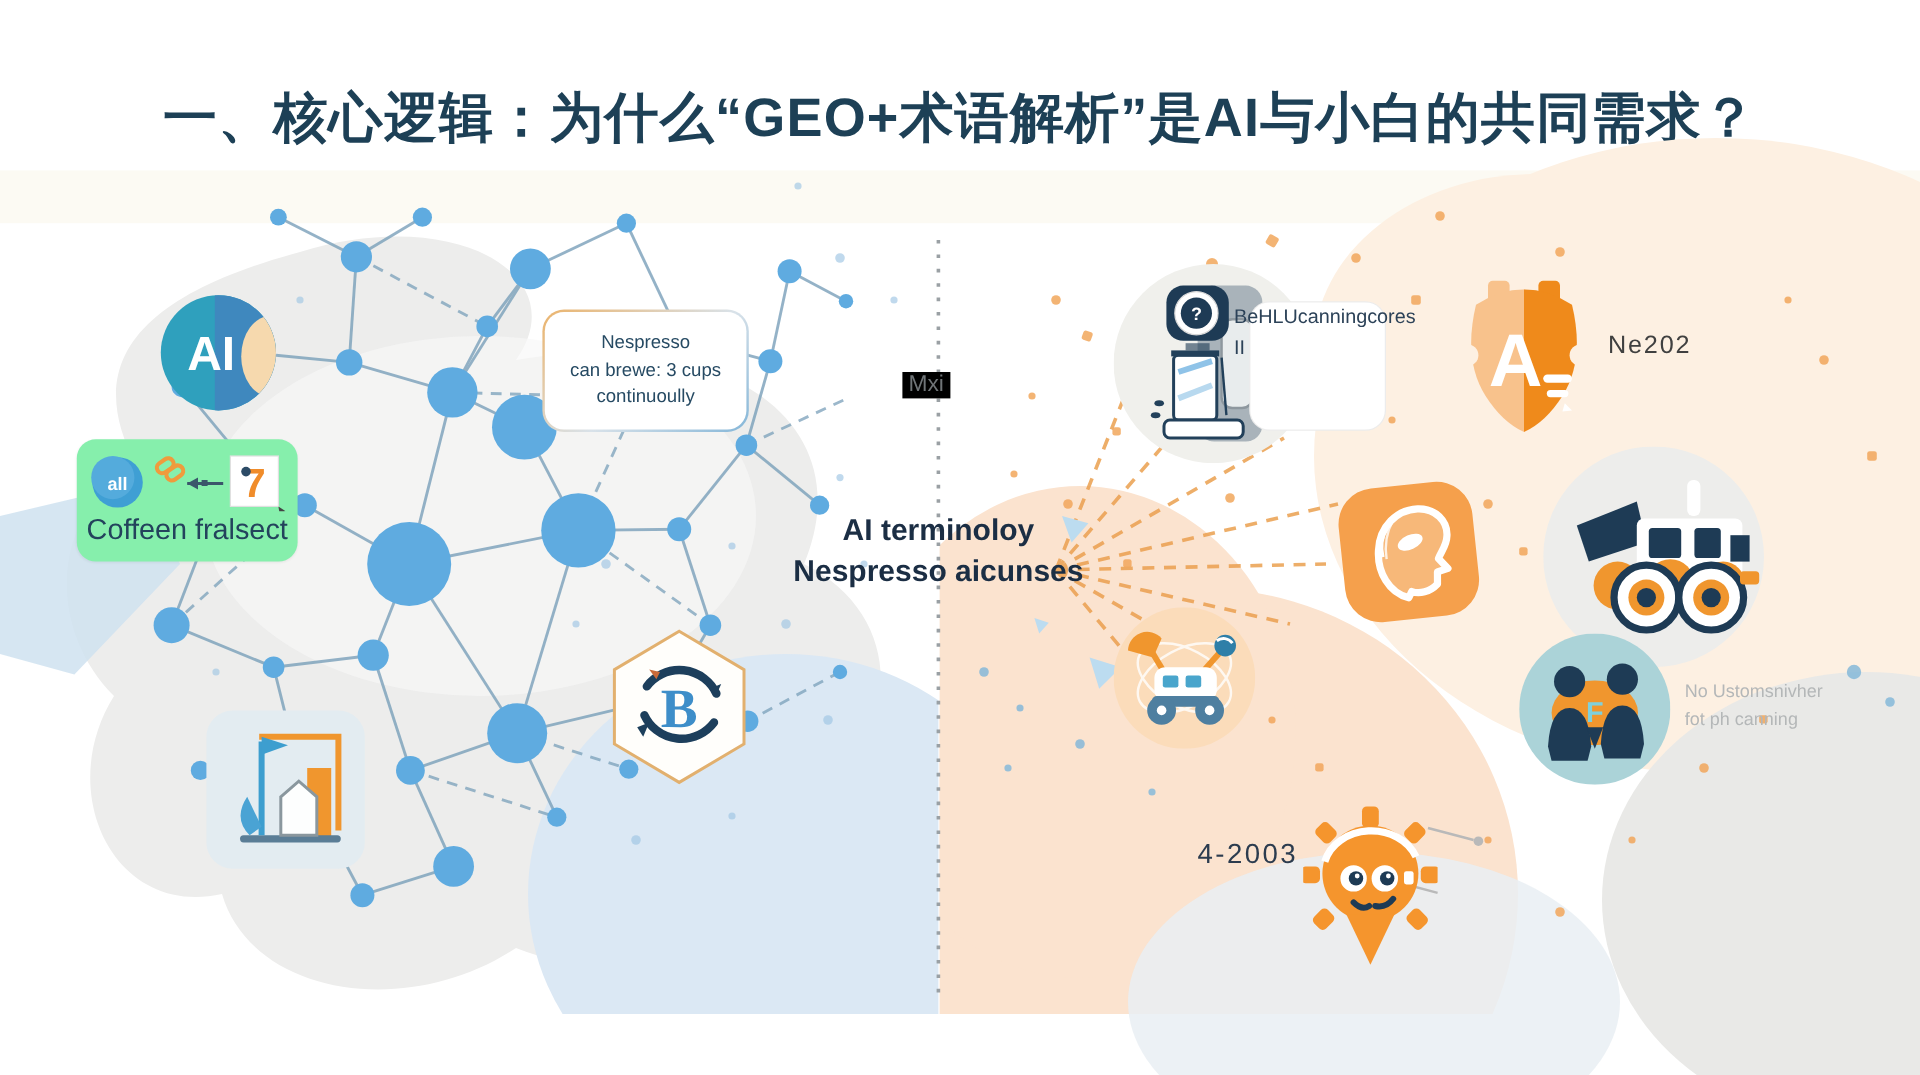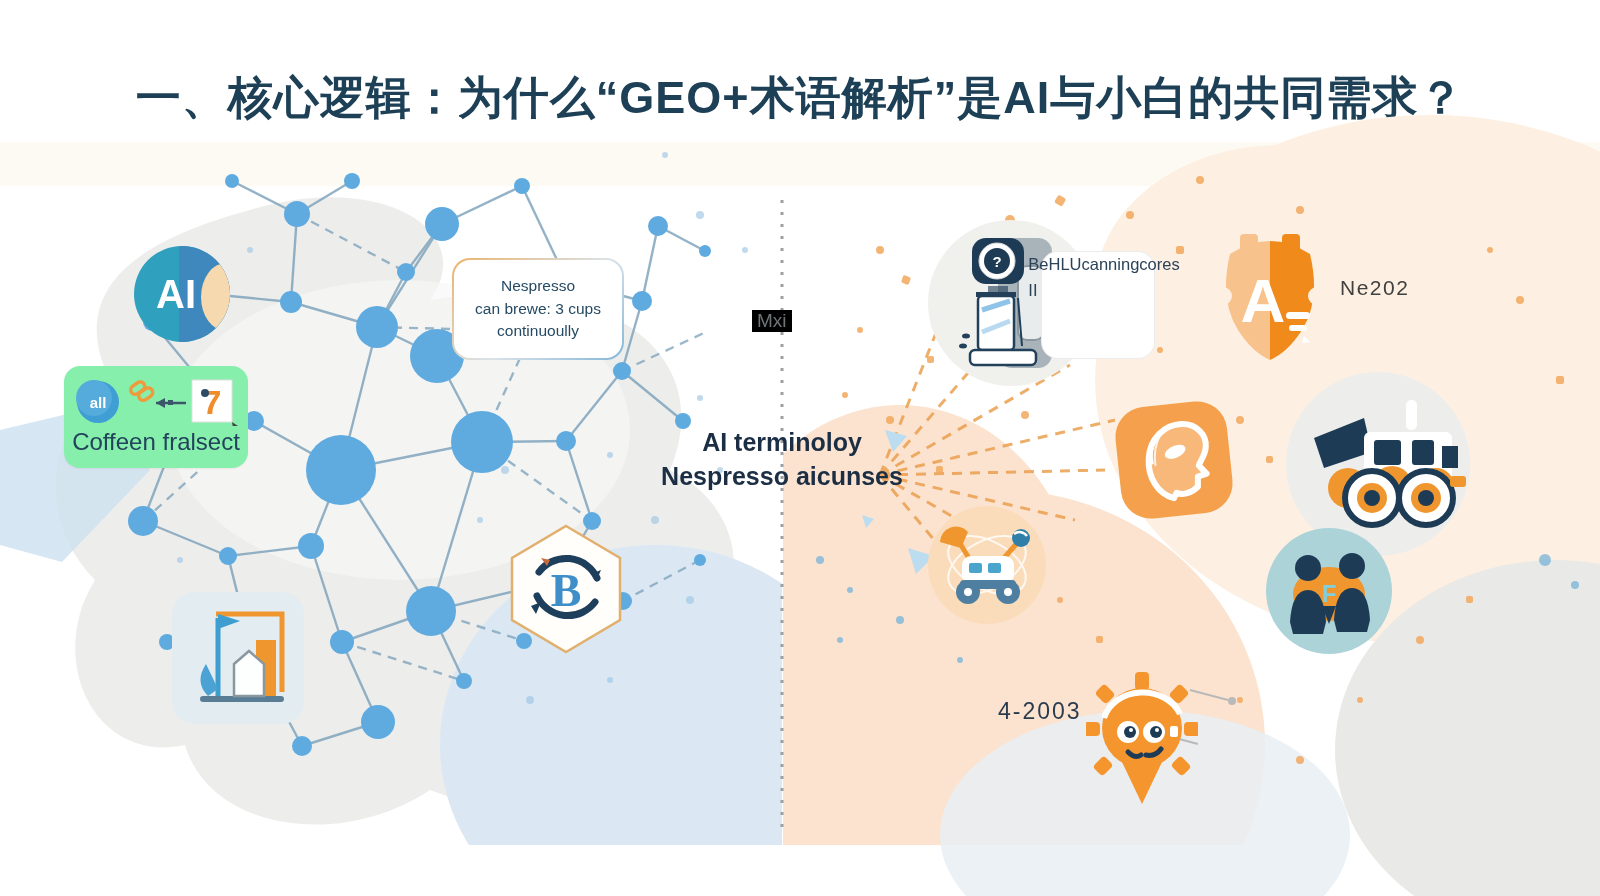--- a/index.html
+++ b/index.html
@@ -458,20 +458,24 @@
       <circle cx="63" cy="63" r="63" fill="#abd3d8"></circle>
       <ellipse cx="63" cy="66" rx="36" ry="27" fill="#f0962e"></ellipse>
       <text x="63" y="74" text-anchor="middle" font-size="24" font-weight="bold" fill="#7fd0dc">F</text>
       <circle cx="42" cy="40" r="13" fill="#1e3b55"></circle>
       <path d="M24,94 q2,-32 18,-32 q16,0 18,32 l-3,12 h-30 z" fill="#1e3b55"></path>
       <circle cx="86" cy="38" r="13" fill="#1e3b55"></circle>
       <path d="M68,92 q2,-32 18,-32 q16,0 18,32 l-3,12 h-30 z" fill="#1e3b55"></path>
       <polygon points="56,78 70,78 63,96" fill="#1e3b55"></polygon>
     </svg>
   </div>
+  <div class="abs people-caption">
+    <div>No Ustomsnivher</div>
+    <div>fot ph canning</div>
+  </div>
 
   <div class="abs" style="left:1086px;top:670px;">
     <svg width="112" height="138" viewBox="0 0 112 138">
       <g fill="#f5952d">
         <rect x="49" y="2" width="14" height="18" rx="4"></rect>
         <rect x="86" y="16" width="14" height="16" rx="4" transform="rotate(45 93 24)"></rect>
         <rect x="98" y="52" width="16" height="14" rx="4"></rect>
         <rect x="88" y="88" width="14" height="16" rx="4" transform="rotate(-45 95 96)"></rect>
         <rect x="12" y="16" width="14" height="16" rx="4" transform="rotate(-45 19 24)"></rect>
         <rect x="-2" y="52" width="16" height="14" rx="4"></rect>

